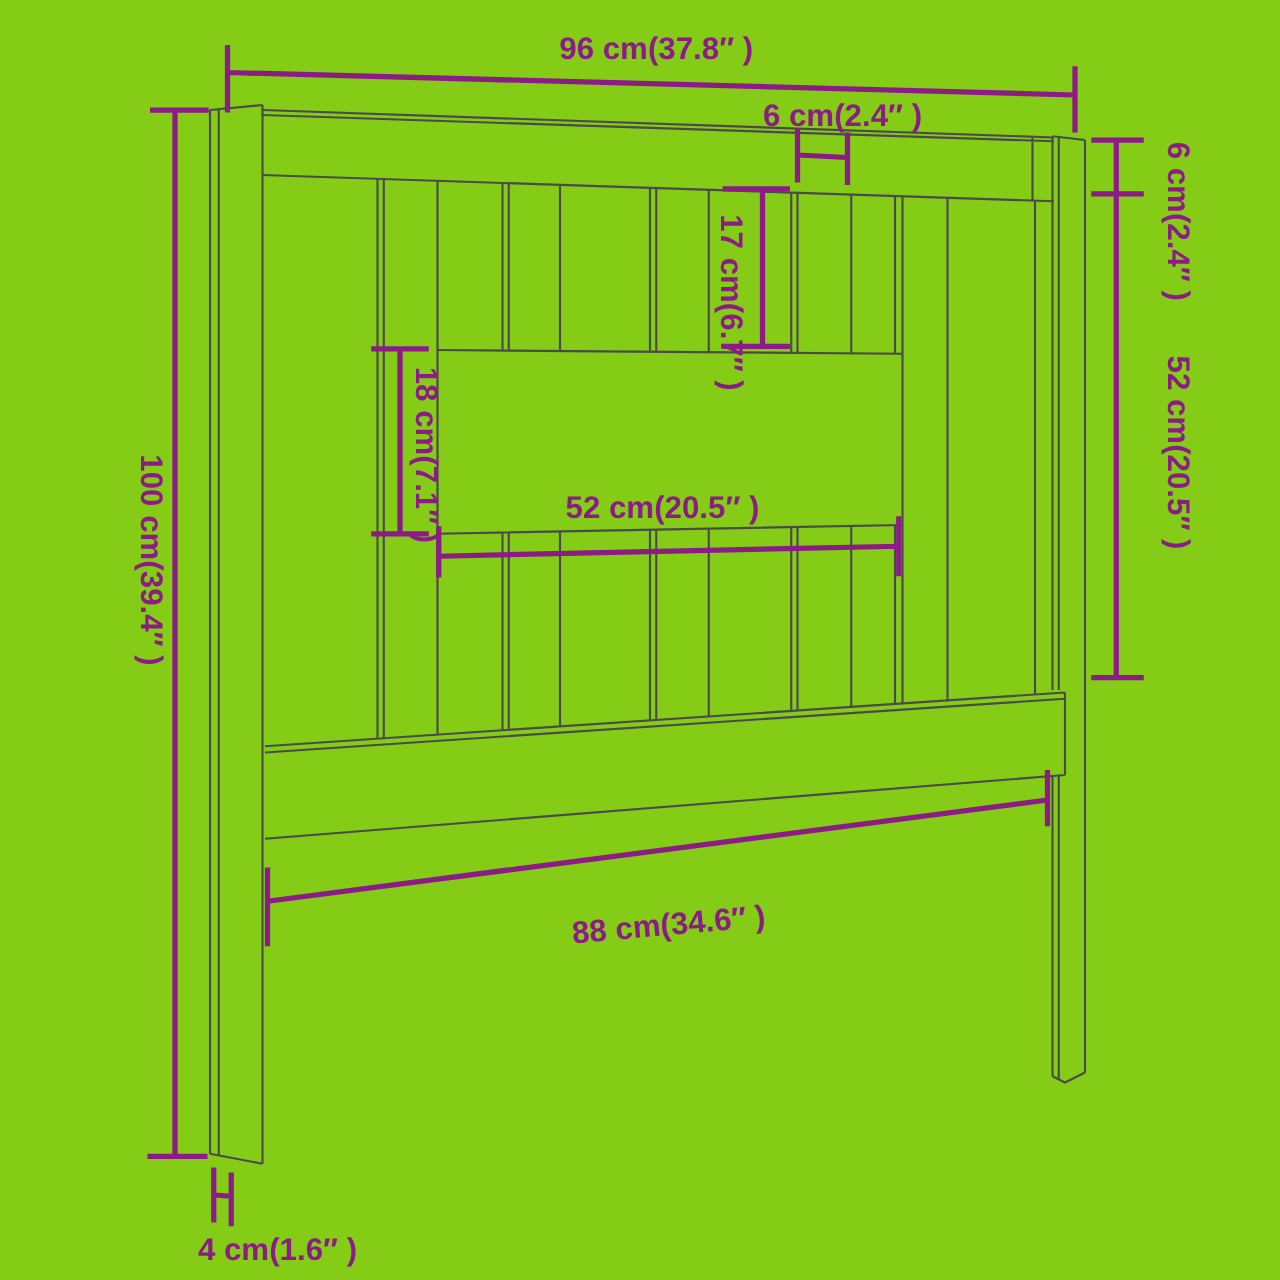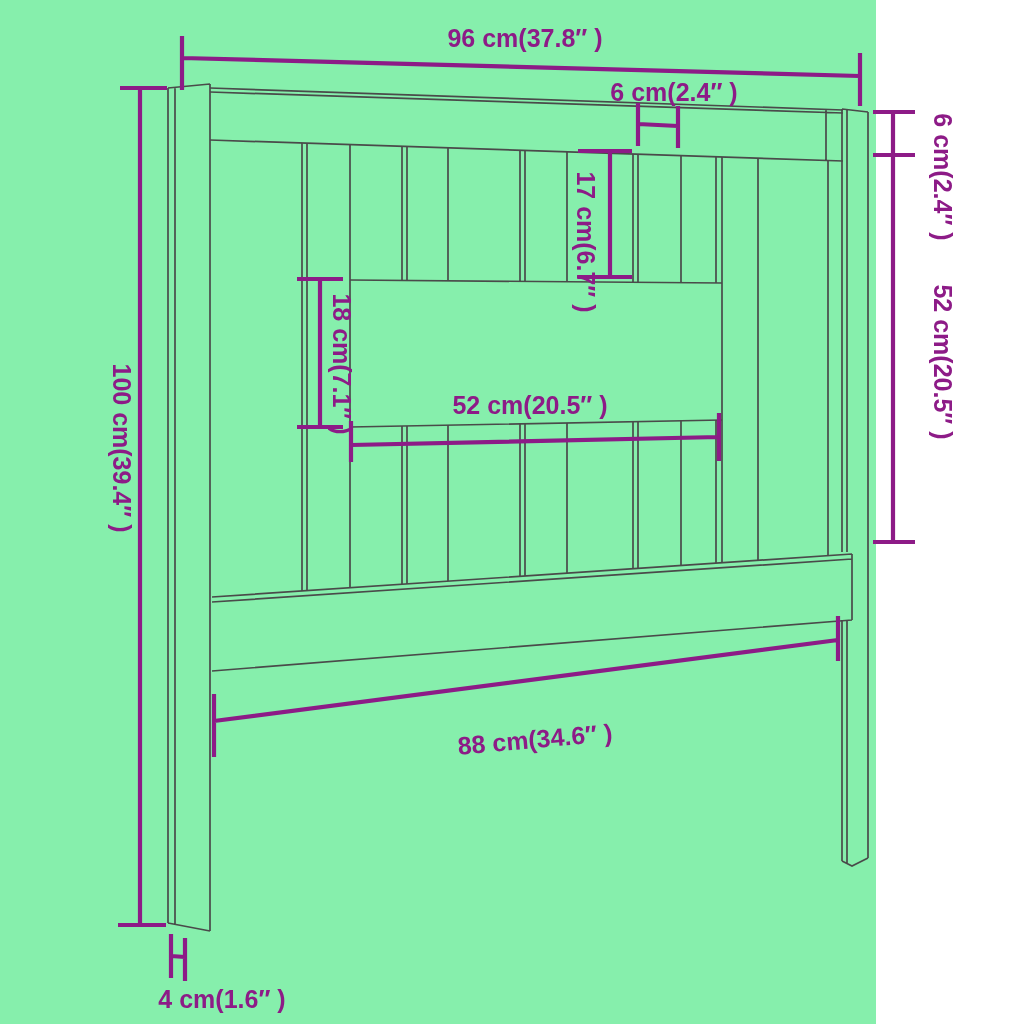--- a/index.html
+++ b/index.html
@@ -6,23 +6,23 @@
     margin: 0;
     padding: 0;
     background: #ffffff;
     width: 1024px;
     height: 1024px;
     overflow: hidden;
     font-family: "Liberation Sans", sans-serif;
   }
   .stage {
     position: relative;
-    width: 876px;
+    width: 1024px;
     height: 1024px;
-    background: #86efac;
+    background: #84cc16;
   }
   svg { display: block; }
   .outline {
     fill: none;
     stroke-width: 1.7;
     stroke-linecap: butt;
     stroke-linejoin: miter;
   }
   .dim {
     fill: none;

